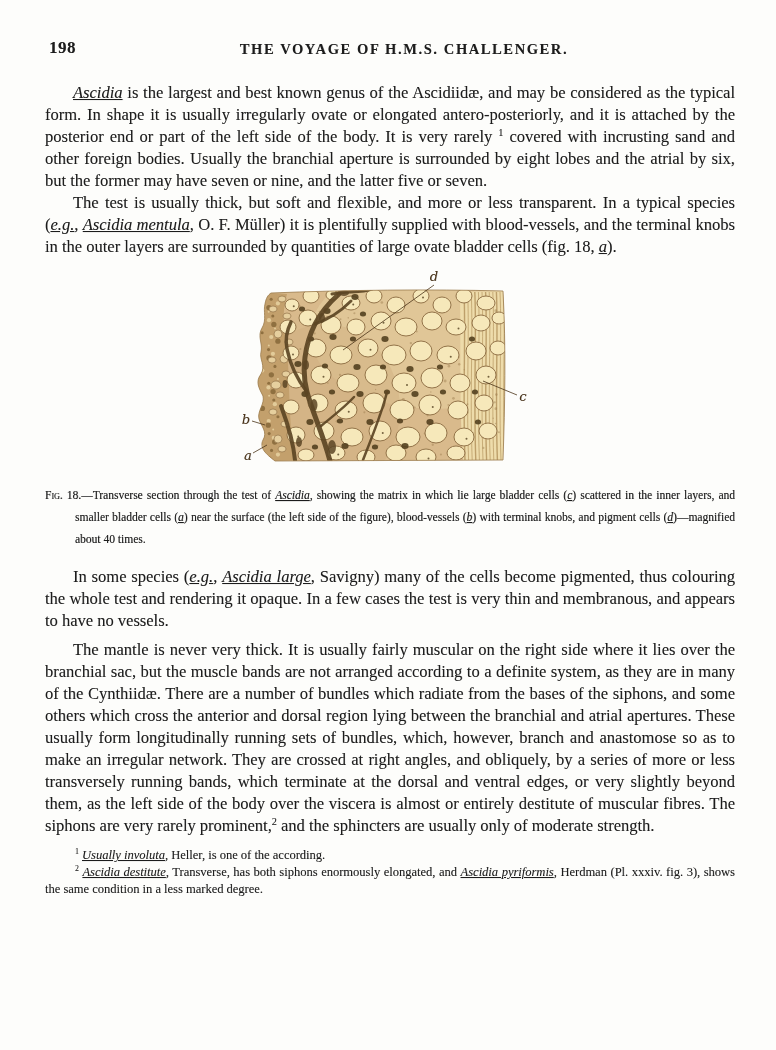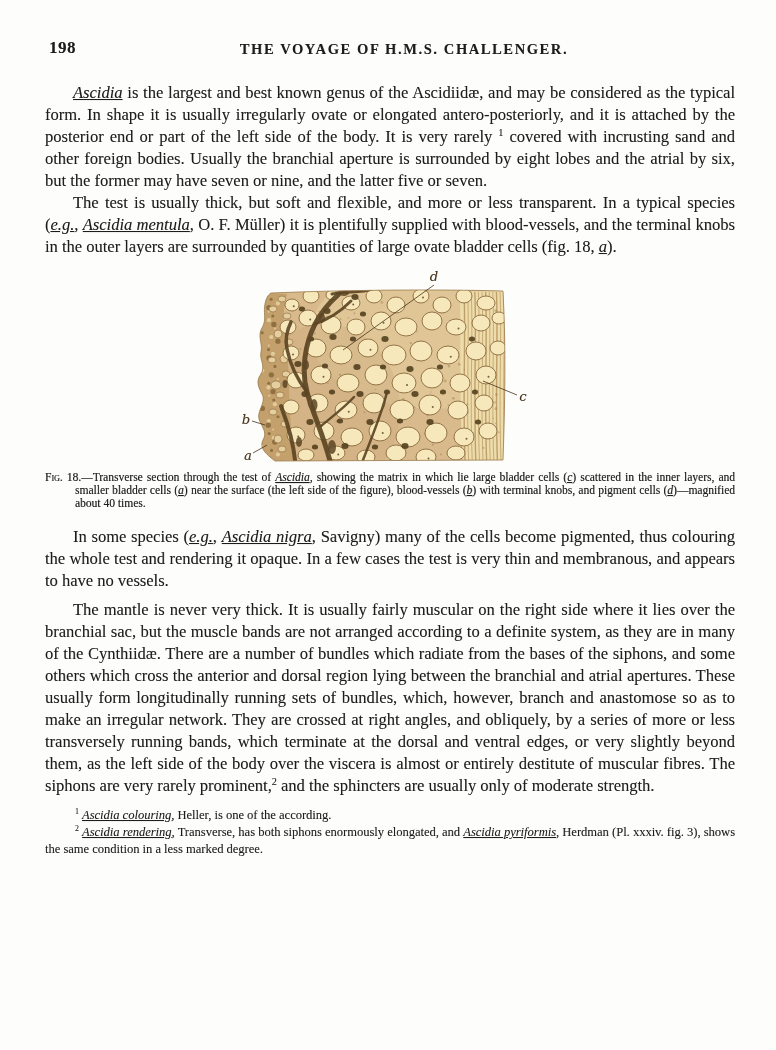--- a/index.html
+++ b/index.html
@@ -29,22 +29,22 @@
   .it{font-style:italic;text-decoration:underline;}
   .sc{font-variant:small-caps;}
   sup{font-size:0.62em;line-height:0;vertical-align:super;}
   .figwrap{width:310px;margin:6px auto 0 auto;}
   .figwrap svg{display:block;}
   .fig-label{
     font-family:"DejaVu Serif","Liberation Serif",serif;
     font-style:italic;font-size:13px;
   }
   .caption{
-    margin-top:2px;
-    font-size:11.5px;line-height:13px;
+    margin-top:15px;
+    font-size:11.5px;line-height:22px;
     text-align:justify;
     padding-left:30px;text-indent:-30px;
     text-shadow:0.35px 0.25px 0 rgba(0,0,0,0.4);
   }
   .p3{margin-top:16px !important;}
   .p4{margin-top:7px !important;}
   .footnotes{margin-top:10px;font-size:12.5px;line-height:17px;}
   .footnotes p{margin:0;text-indent:30px;text-align:justify;}
 </style>
 </head>
@@ -365,22 +365,22 @@
       <defs>
             <clipPath id="bodyclip">
               <path d="M36,29 C110,26 195,25 268,27 C271,83 270,140 268,196 L40,197 C31,190 24,184 28,176 C33,168 26,162 24,155 C22,147 30,140 28,132 C24,124 20,118 26,110 C31,102 24,95 26,88 C28,80 22,72 27,64 C32,56 28,47 30,40 C31,34 33,31 36,29 Z"></path>
             </clipPath>
           </defs>
         </svg>
     </div>
 
     <div class="caption"><span class="sc">Fig. 18.</span><span>—Transverse section through the test of </span><span class="it">Ascidia</span><span>, showing the matrix in which lie large bladder cells (</span><span class="it">c</span><span>) scattered in the inner layers, and smaller bladder cells (</span><span class="it">a</span><span>) near the surface (the left side of the figure), blood-vessels (</span><span class="it">b</span><span>) with terminal knobs, and pigment cells (</span><span class="it">d</span><span>)—magnified about 40 times.</span></div>
 
-    <p class="p3"><span>In some species (</span><span class="it">e.g.</span><span>, </span><span class="it">Ascidia nigra</span><span>, Savigny) many of the cells become pigmented, thus colouring the whole test and rendering it opaque. In a few cases the test is very thin and membranous, and appears to have no vessels.</span></p>
+    <p class="p3"><span>In some species (</span><span class="it">e.g.</span><span>, </span><span class="it">Ascidia large</span><span>, Savigny) many of the cells become pigmented, thus colouring the whole test and rendering it opaque. In a few cases the test is very thin and membranous, and appears to have no vessels.</span></p>
     <p class="p4"><span>The mantle is never very thick. It is usually fairly muscular on the right side where it lies over the branchial sac, but the muscle bands are not arranged according to a definite system, as they are in many of the Cynthiidæ. There are a number of bundles which radiate from the bases of the siphons, and some others which cross the anterior and dorsal region lying between the branchial and atrial apertures. These usually form longitudinally running sets of bundles, which, however, branch and anastomose so as to make an irregular network. They are crossed at right angles, and obliquely, by a series of more or less transversely running bands, which terminate at the dorsal and ventral edges, or very slightly beyond them, as the left side of the body over the viscera is almost or entirely destitute of muscular fibres. The siphons are very rarely prominent,</span><sup>2</sup><span> and the sphincters are usually only of moderate strength.</span></p>
 
     <div class="footnotes">
-      <p><sup>1</sup><span> </span><span class="it">Ascidia colouring</span><span>, Heller, is one of the according.</span></p>
-      <p><sup>2</sup><span> </span><span class="it">Ascidia rendering</span><span>, Transverse, has both siphons enormously elongated, and </span><span class="it">Ascidia pyriformis</span><span>, Herdman (Pl. xxxiv. fig. 3), shows the same condition in a less marked degree.</span></p>
+      <p><sup>1</sup><span> </span><span class="it">Usually involuta</span><span>, Heller, is one of the according.</span></p>
+      <p><sup>2</sup><span> </span><span class="it">Ascidia destitute</span><span>, Transverse, has both siphons enormously elongated, and </span><span class="it">Ascidia pyriformis</span><span>, Herdman (Pl. xxxiv. fig. 3), shows the same condition in a less marked degree.</span></p>
     </div>
 
   </div>
 </div>
 
 </body></html>

